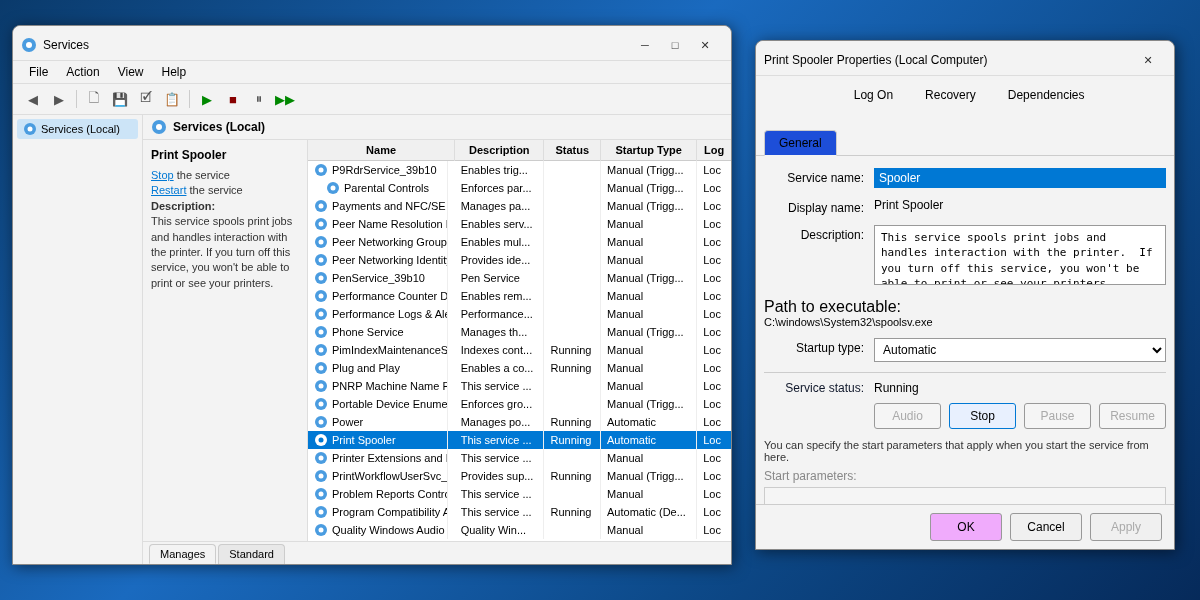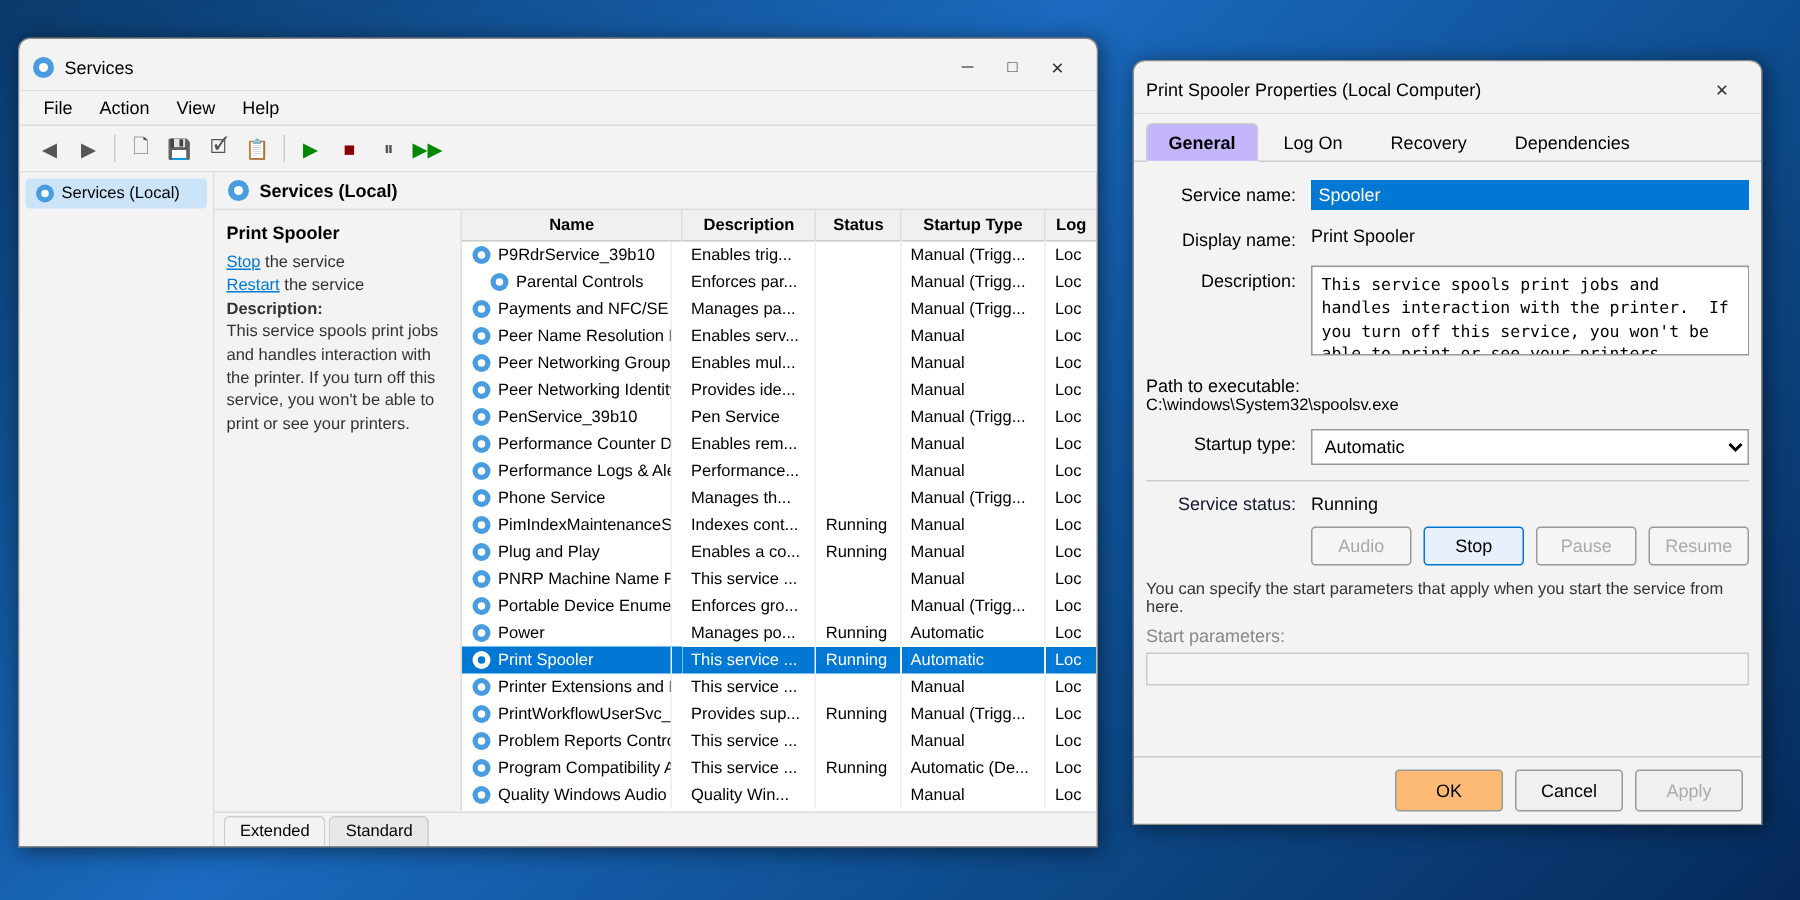--- a/index.html
+++ b/index.html
@@ -270,25 +270,26 @@
     .props-tab {
       padding: 5px 14px;
       font-size: 12px;
       cursor: pointer;
       border: 1px solid transparent;
       border-bottom: none;
       border-radius: 4px 4px 0 0;
       margin-right: 2px;
     }
     .props-tab.active {
-      background: #c4b5fd;
+      background: #1d4ed8;
       border-color: #ccc;
       border-bottom: 1px solid #f3f3f3;
       margin-bottom: -1px;
-      font-weight: 700;
+      font-weight: 400;
+      margin-top: 48px;
     }
 
     .props-content {
       flex: 1;
       padding: 12px 8px;
       overflow-y: auto;
     }
     .form-row {
       display: flex;
       align-items: flex-start;
@@ -337,21 +338,21 @@
       width: 100%;
       padding: 3px 4px;
       font-size: 12px;
       border: 1px solid #999;
       background: #fff;
     }
     .path-row {
       margin-bottom: 10px;
       font-size: 12px;
     }
-    .path-label { color: #000; font-size: 12px; }
+    .path-label { color: #000; font-size: 16px; }
     .path-value { color: #000; font-size: 11px; }
     .divider {
       height: 1px;
       background: #ccc;
       margin: 8px 0;
     }
     .status-row {
       display: flex;
       align-items: center;
       font-size: 12px;
@@ -419,21 +420,21 @@
       width: 72px;
       padding: 6px 0;
       font-size: 12px;
       border: 1px solid #999;
       background: #f0f0f0;
       cursor: pointer;
       border-radius: 3px;
       text-align: center;
     }
     .footer-btn.primary {
-      background: #fdba74;
+      background: #f0abfc;
     }
     .footer-btn:disabled {
       color: #aaa;
       cursor: default;
     }
   </style>
 </head>
 <body>
 
 <div class="services-window">
@@ -735,21 +736,21 @@
                   <td></td>
                   <td>Manual</td>
                   <td>Loc</td>
                 </tr>
               </tbody>
           </table>
         </div>
       </div>
 
       <div class="bottom-tabs">
-        <div class="bottom-tab active">Extended</div>
+        <div class="bottom-tab active">Manages</div>
         <div class="bottom-tab">Standard</div>
       </div>
     </div>
   </div>
 </div>
 
 <div class="props-window">
 
   <div class="window-titlebar">
     <div class="titlebar-left">

